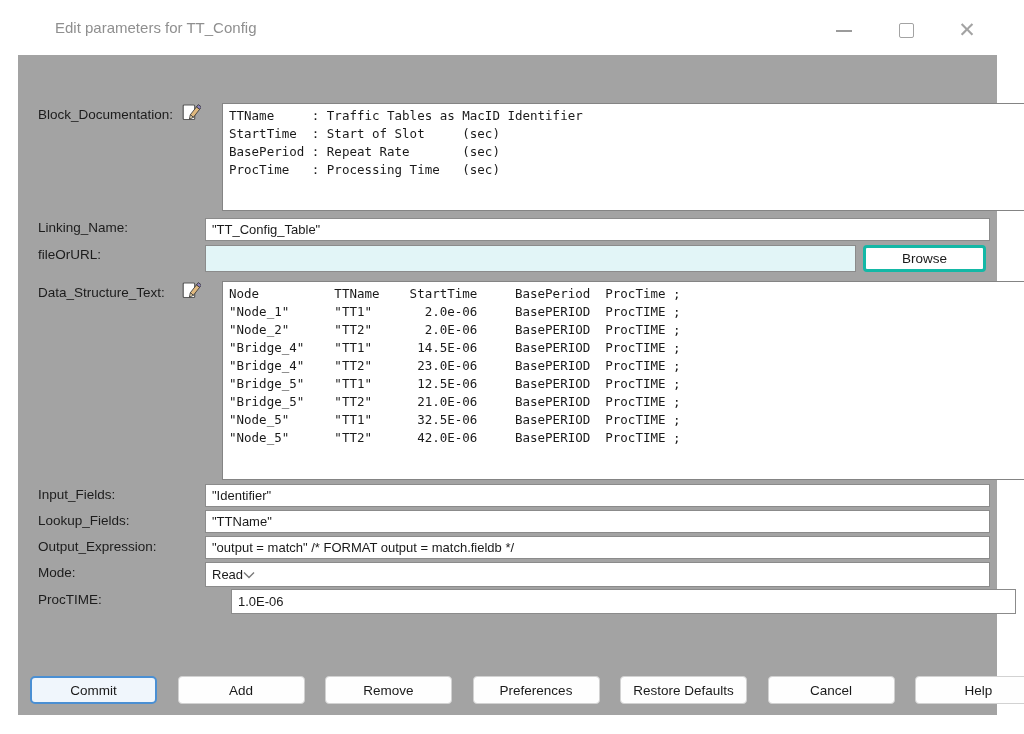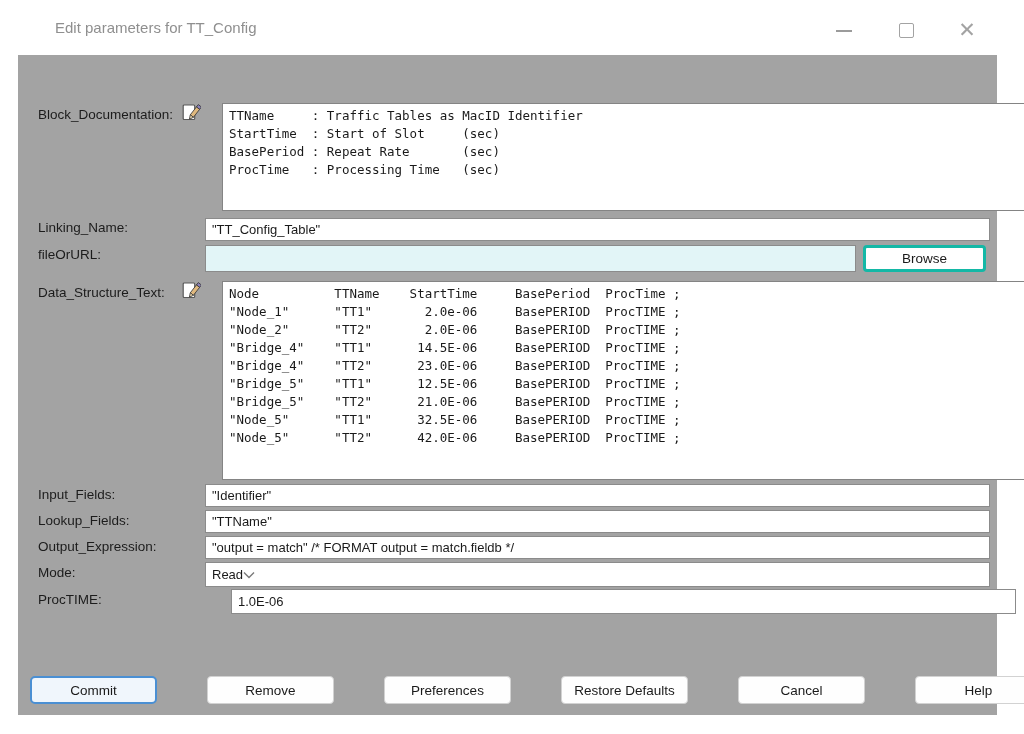--- a/index.html
+++ b/index.html
@@ -173,20 +173,21 @@
       <svg class="chevron" viewBox="0 0 12 8">
         <polyline points="1,1.5 6,6.5 11,1.5" fill="none" stroke="#7a7a7a" stroke-width="1.4"></polyline>
       </svg>
     </div>
 
     <div class="field-label" style="top:537px">ProcTIME:</div>
     <input class="text-input" style="top: 534px; height: 25px; margin-left: 26px;" type="text" value="1.0E-06">
 
     <div class="button-row">
       <button class="dlg-btn primary">Commit</button>
+      <button class="dlg-btn">Add</button>
       <button class="dlg-btn">Remove</button>
       <button class="dlg-btn">Preferences</button>
       <button class="dlg-btn">Restore Defaults</button>
       <button class="dlg-btn">Cancel</button>
       <button class="dlg-btn">Help</button>
     </div>
 
   </div>
 </div>
 

